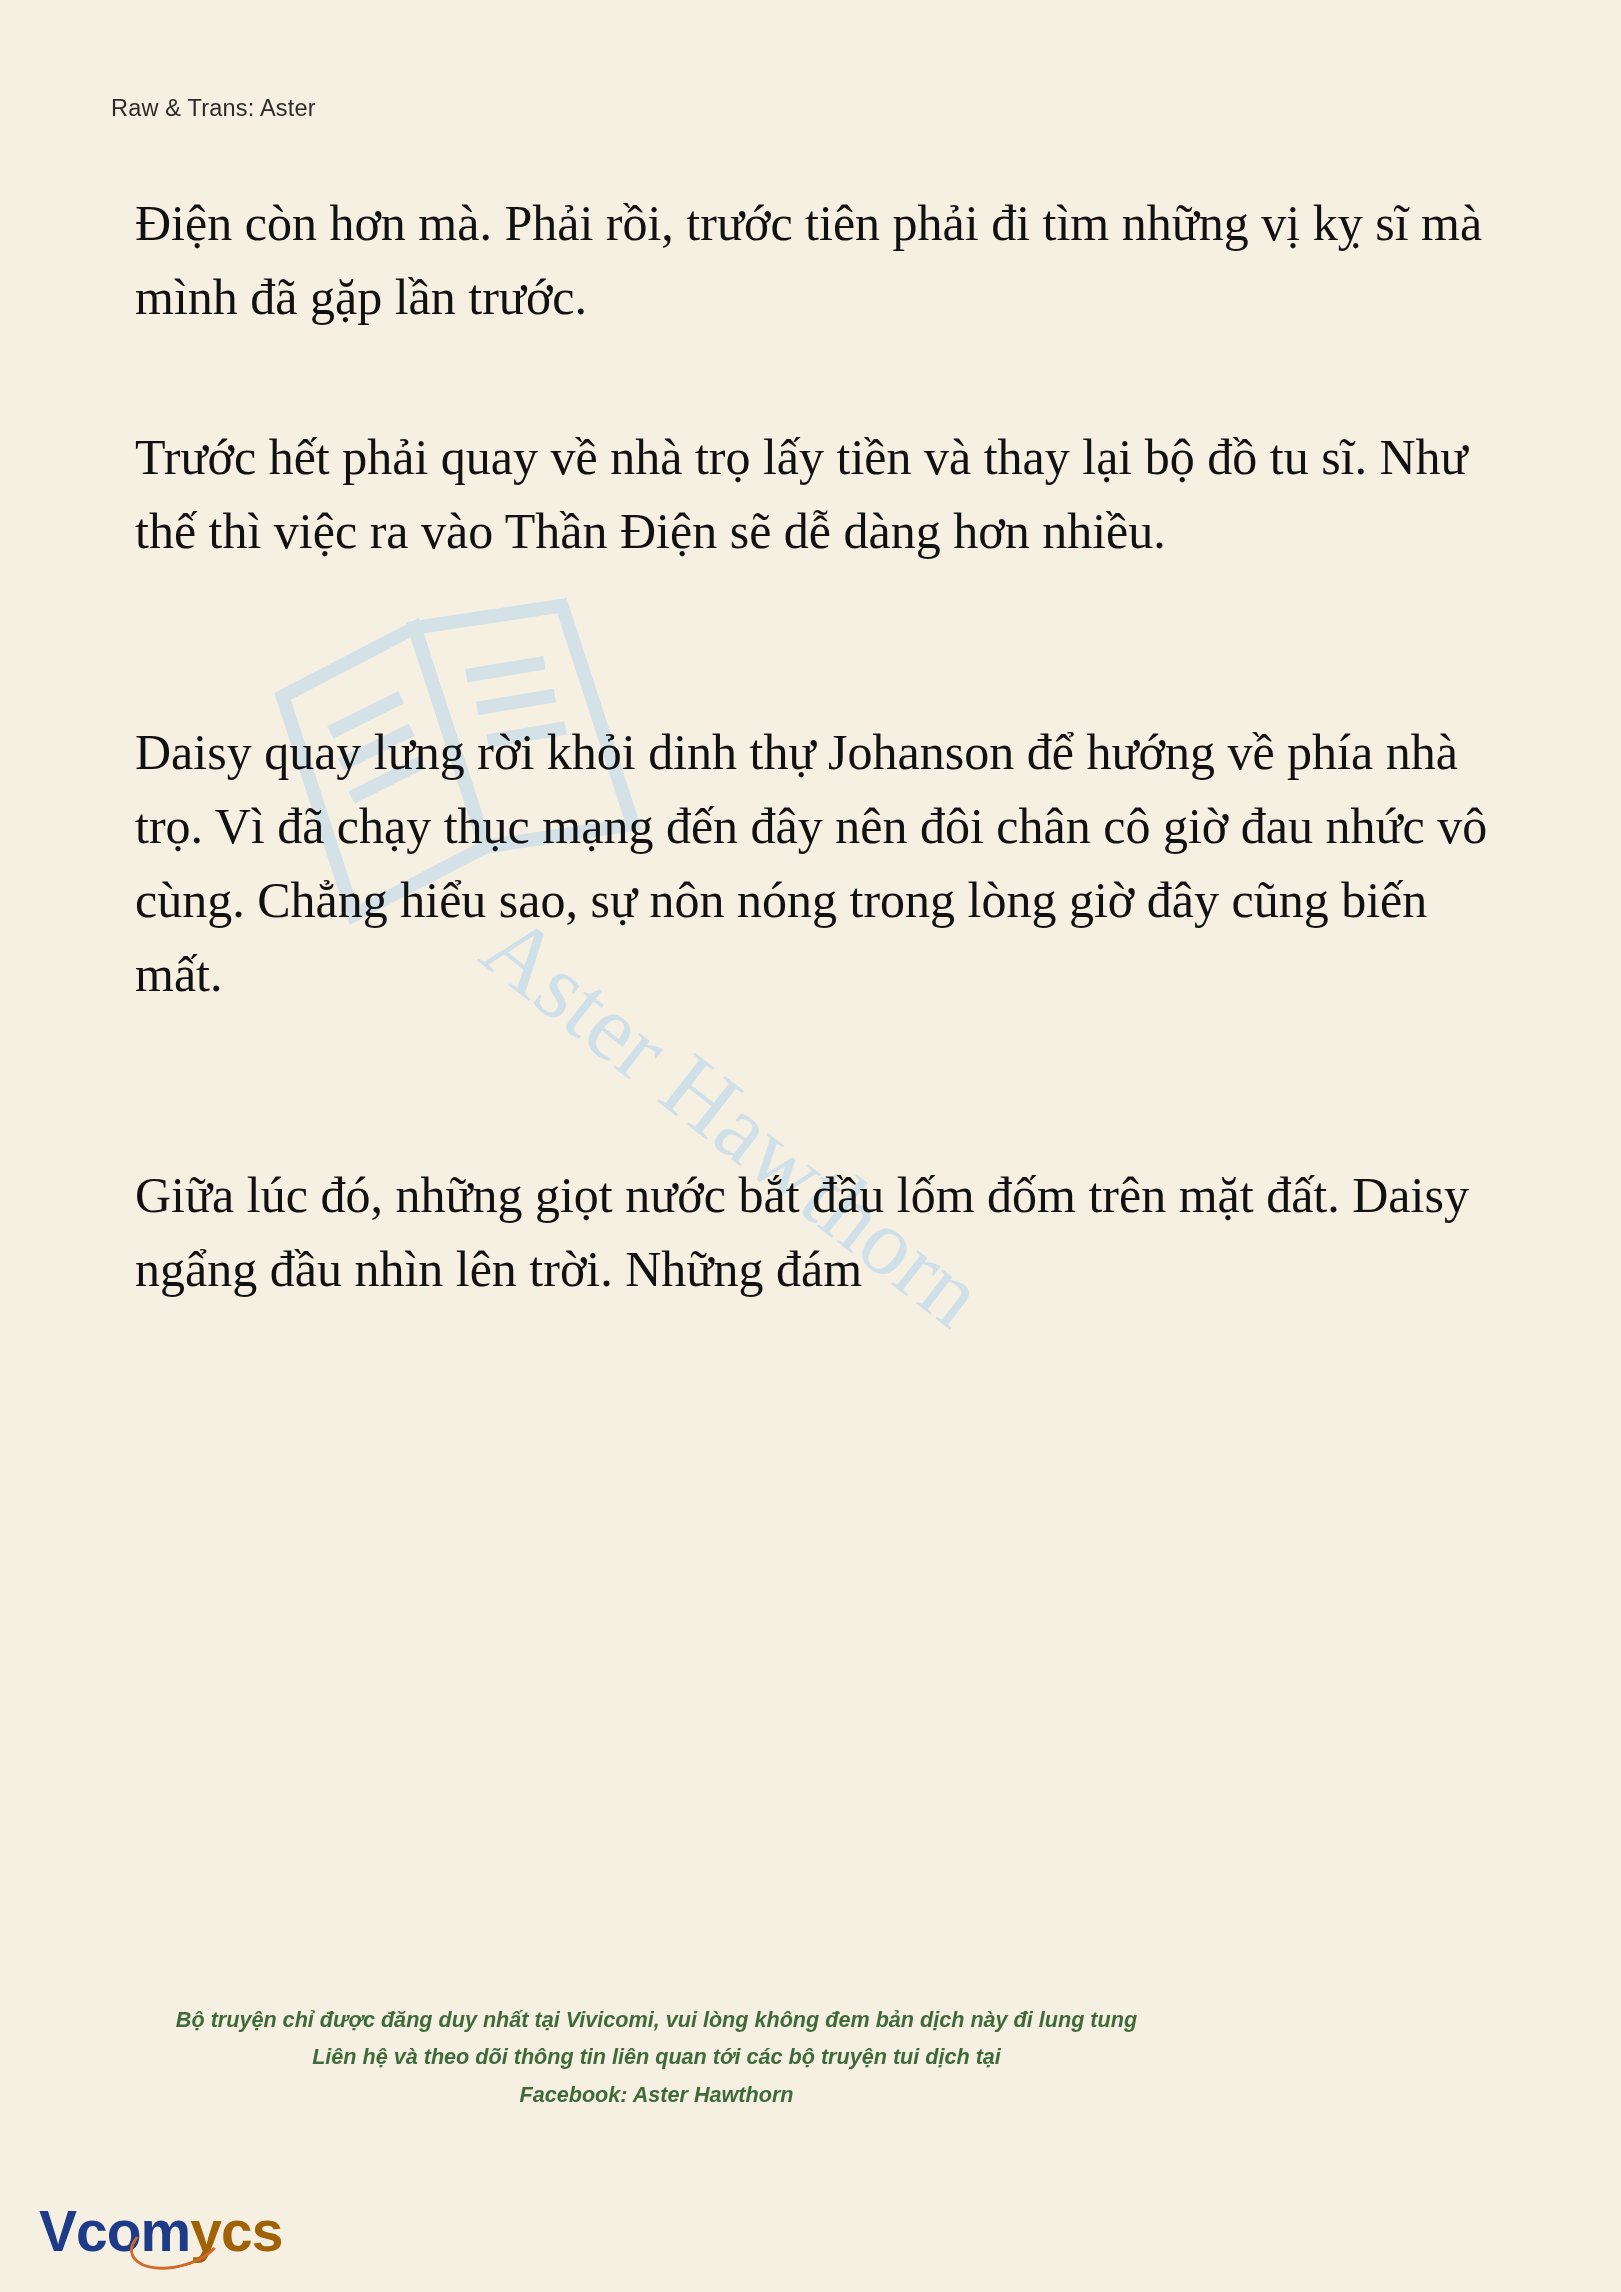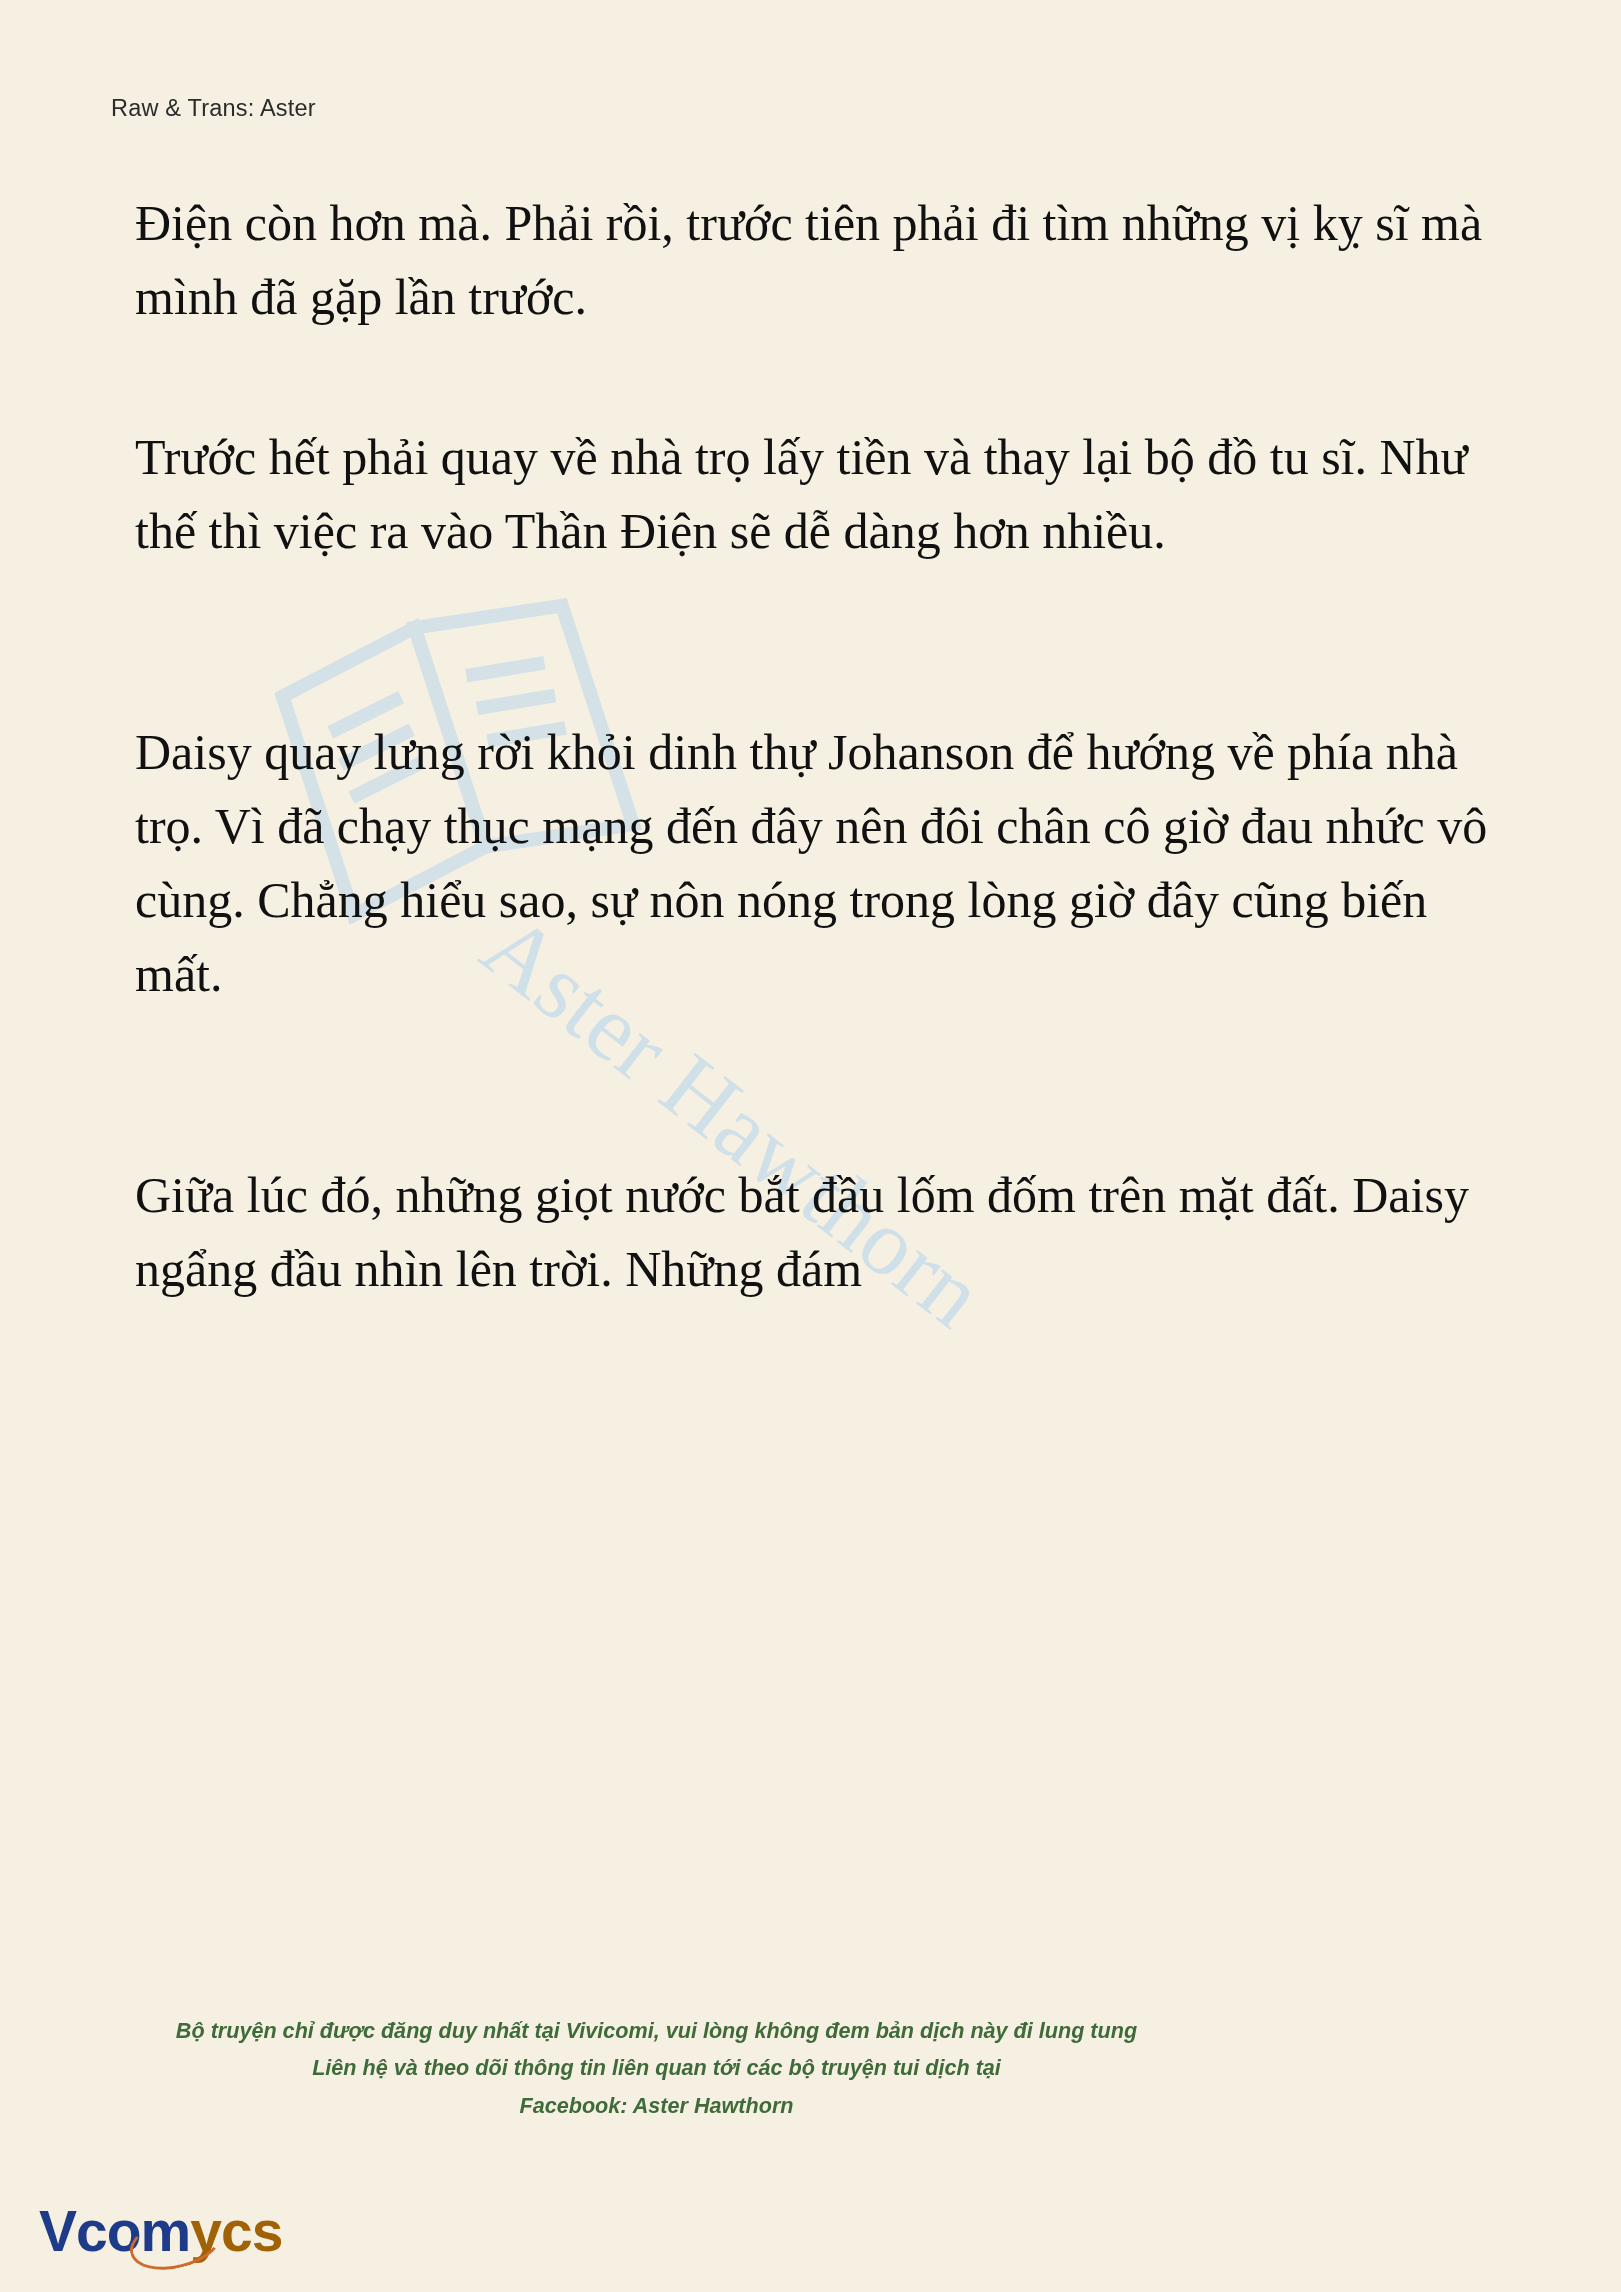--- a/index.html
+++ b/index.html
@@ -80,21 +80,21 @@
   }
   .para.gap-big {
     margin-bottom: 147px;
   }
 
   
   .footer {
     position: absolute;
     left: 0;
     right: 0;
-    bottom: 168px;
+    bottom: 179px;
     text-align: center;
     z-index: 3;
     margin-left: 30px;
   }
   .footer div {
     font-family: "Liberation Sans", sans-serif;
     font-weight: bold;
     font-style: italic;
     font-size: 21.6px;
     color: #3f6b3a;

